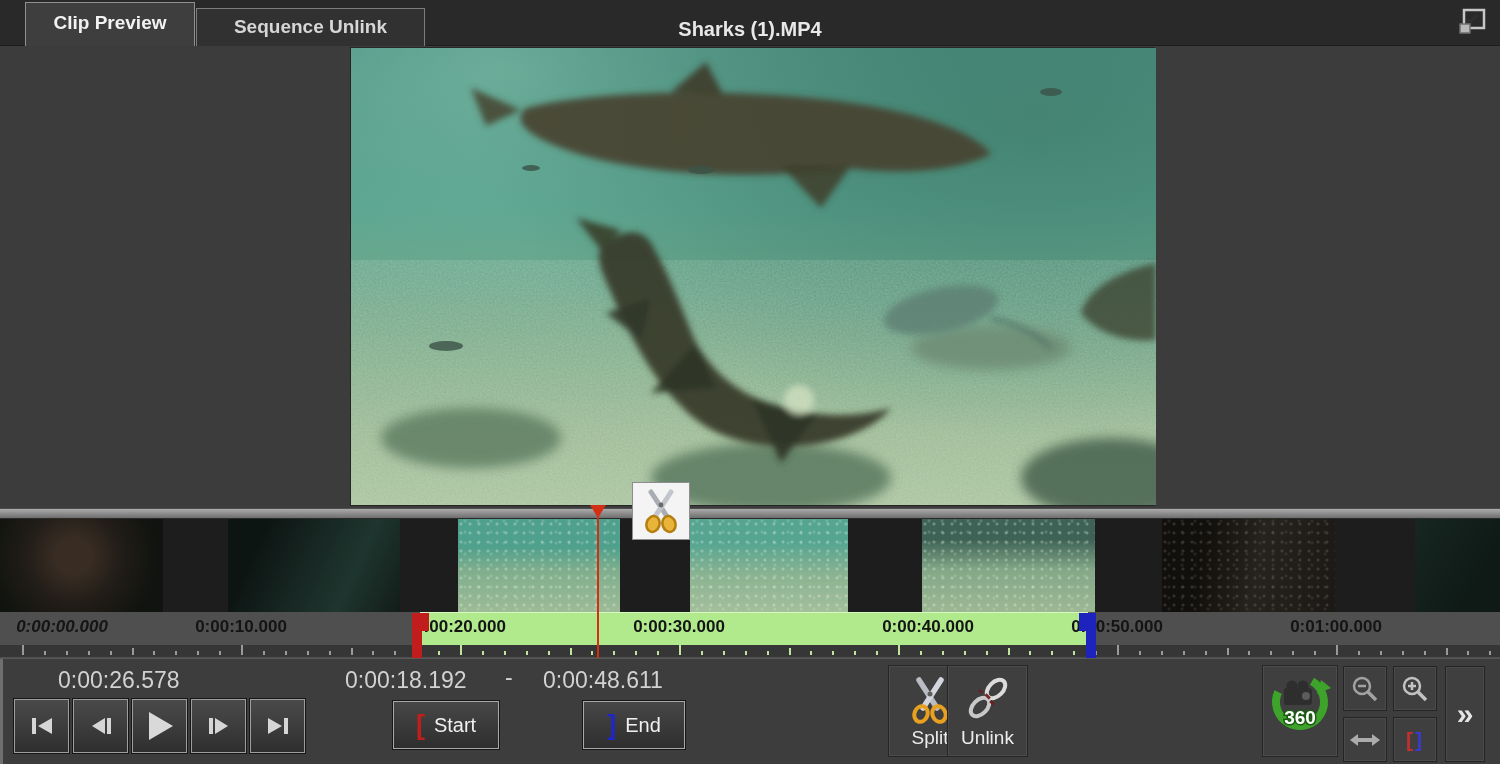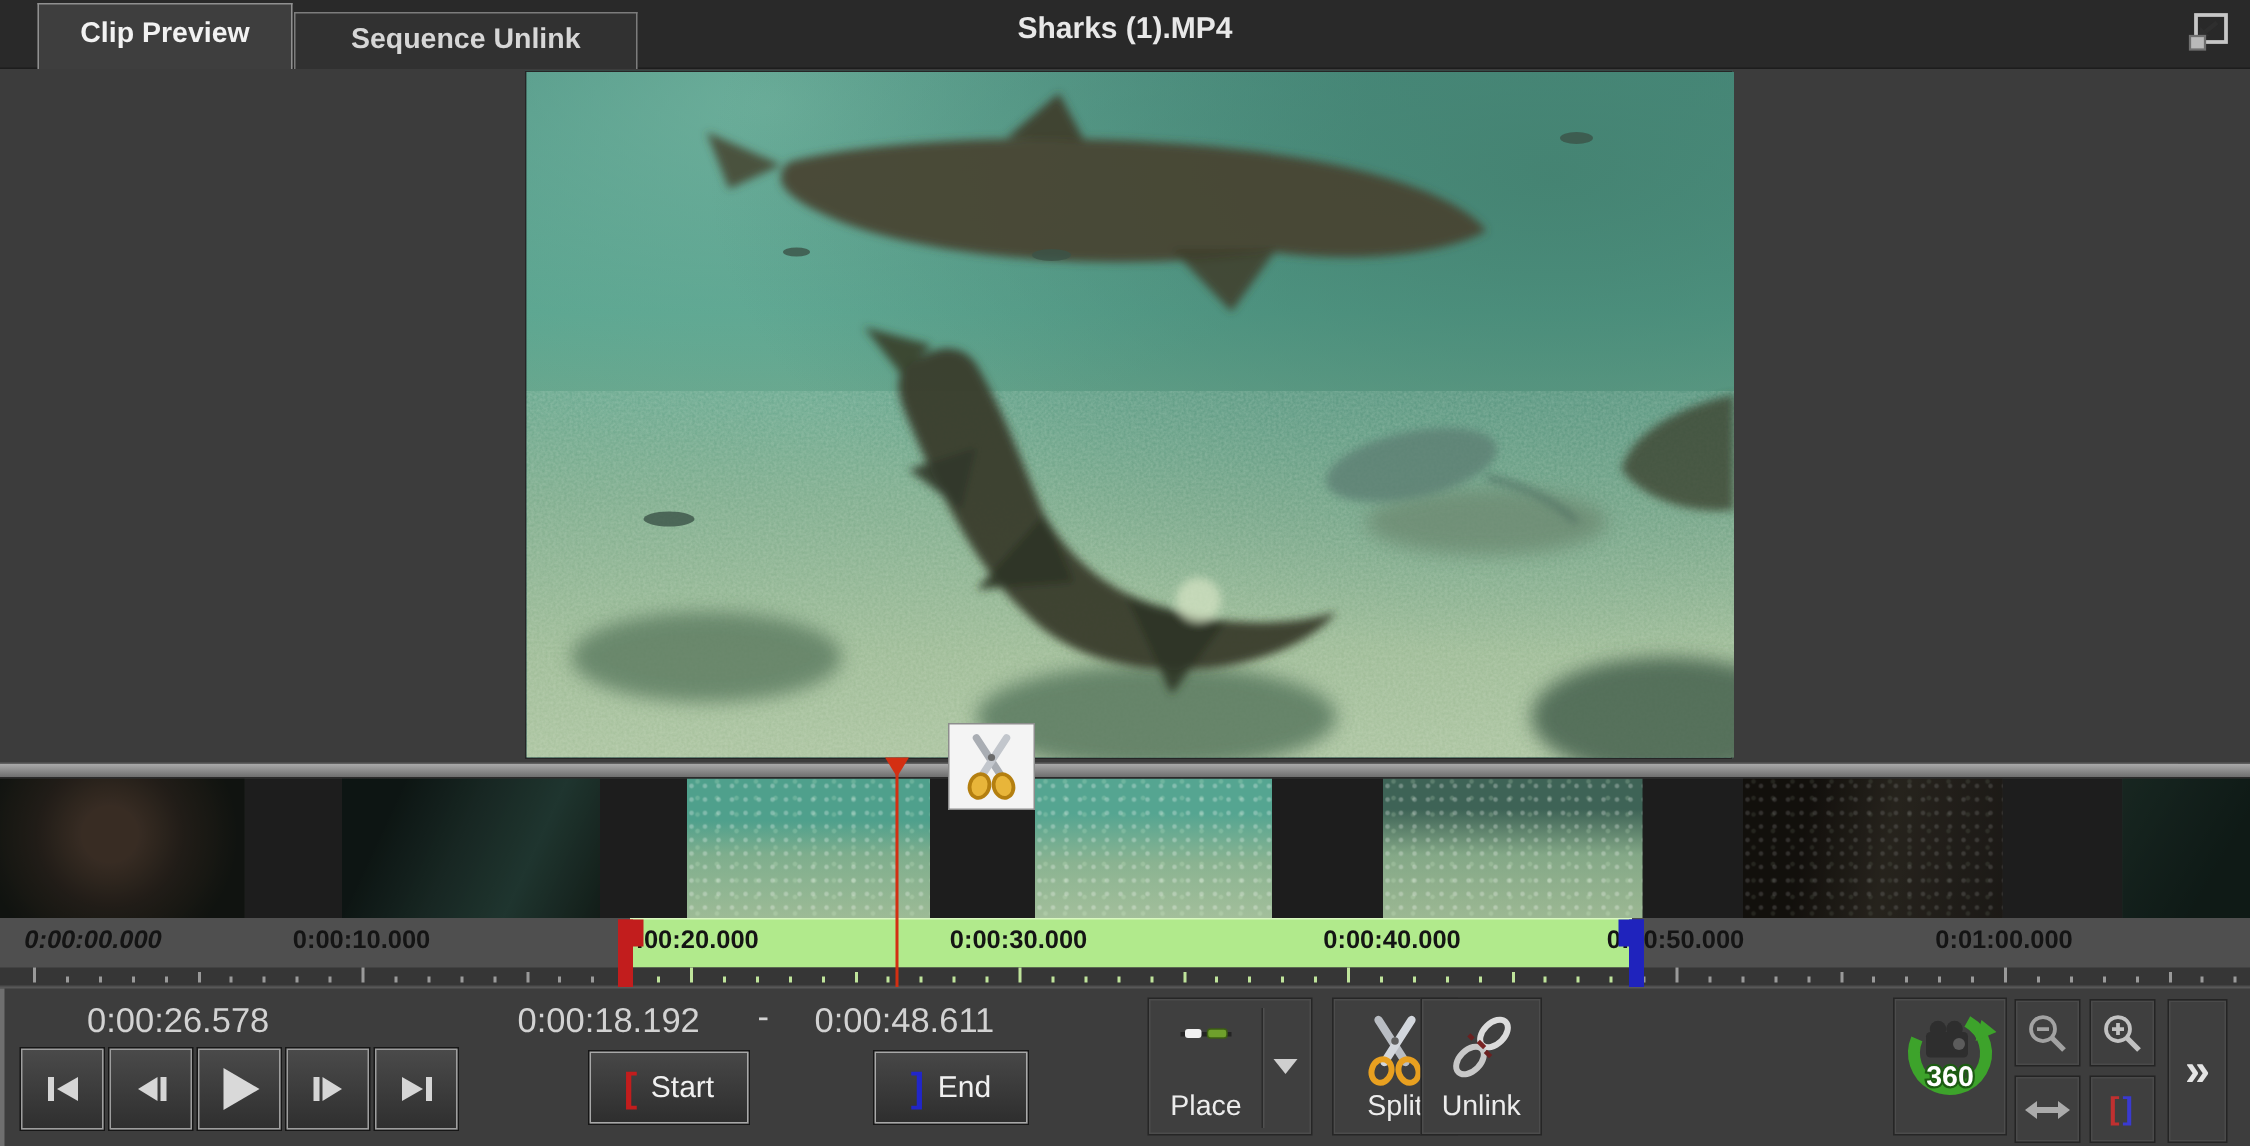--- a/index.html
+++ b/index.html
@@ -8,21 +8,21 @@
   #app { position:relative; width:1452px; height:764px; background:#3b3b3b; }
 
   
   .topbar { position:absolute; left:0; top:0; width:1500px; height:46px;
     background:#292929; border-bottom:1px solid #1d1d1d; z-index:20; }
   .tab { position:absolute; text-align:center; font-weight:bold; cursor:default; }
   .tab-active { left:25px; top:2px; width:170px; height:44px; background:#3e3e3e;
     border:1px solid #909090; border-bottom:none; color:#f2f2f2; font-size:19px; line-height:40px; }
   .tab-inactive { left:196px; top:8px; width:229px; height:38px; background:#313131;
     border:1px solid #7c7c7c; border-bottom:none; color:#d6d6d6; font-size:19px; line-height:36px; }
-  .win-title { position:absolute; left:0; top:8px; width:1500px; text-align:center;
+  .win-title { position:absolute; left:0; top:18px; width:1500px; text-align:center;
     color:#e8e8e8; font-size:20px; font-weight:bold; pointer-events:none; }
   .popout { position:absolute; right:12px; top:8px; width:34px; height:30px; }
 
   
   .preview-area { position:absolute; left:0; top:46px; width:1500px; height:462px; background:#3c3c3c; }
   .video { position:absolute; left:350px; top:1px; width:805px; height:459px;
     border:1px solid #262626; background:#4e9183; }
 
   
   .greybar { position:absolute; left:0; top:508px; width:1500px; height:11px;
@@ -363,32 +363,20 @@
 
     <div class="trimbtn" style="left:393px; width:106px;">
       <span class="bracket-glyph bg-red">[</span>
       <span>Start</span>
     </div>
     <div class="trimbtn" style="left:583px; width:102px;">
       <span class="bracket-glyph bg-blue">]</span>
       <span>End</span>
     </div>
 
-    <div class="bigbtn split-part" style="left:765px; width:110px;">
-      <div class="bicon">
-        <svg width="36" height="30" viewBox="0 0 36 30">
-          <rect x="1" y="12" width="34" height="3" fill="#242424"></rect>
-          <rect x="4" y="10" width="11" height="6" rx="2" fill="#f0f0f0"></rect>
-          <rect x="19" y="10" width="13" height="6" rx="2" fill="#6fa02c" stroke="#3c5c14" stroke-width="1"></rect>
-        </svg>
-      </div>
-      <div class="blabel">Place</div>
-      <div class="bdivider"></div>
-      <div class="barrow"></div>
-    </div>
 
     <div class="bigbtn" style="left:888px; width:84px;">
       <div class="bicon">
         <svg width="42" height="48" viewBox="0 0 42 48">
           <line x1="10" y1="4" x2="28" y2="32" stroke="#b9bdc3" stroke-width="5.5" stroke-linecap="round"></line>
           <line x1="32" y1="4" x2="14" y2="32" stroke="#d3d7dd" stroke-width="5.5" stroke-linecap="round"></line>
           <circle cx="21" cy="18" r="2.5" fill="#5e5e5e"></circle>
           <ellipse cx="12" cy="38" rx="6.5" ry="8" fill="none" stroke="#e8a020" stroke-width="4" transform="rotate(20 12 38)"></ellipse>
           <ellipse cx="30" cy="38" rx="6.5" ry="8" fill="none" stroke="#e8a020" stroke-width="4" transform="rotate(-20 30 38)"></ellipse>
         </svg>

